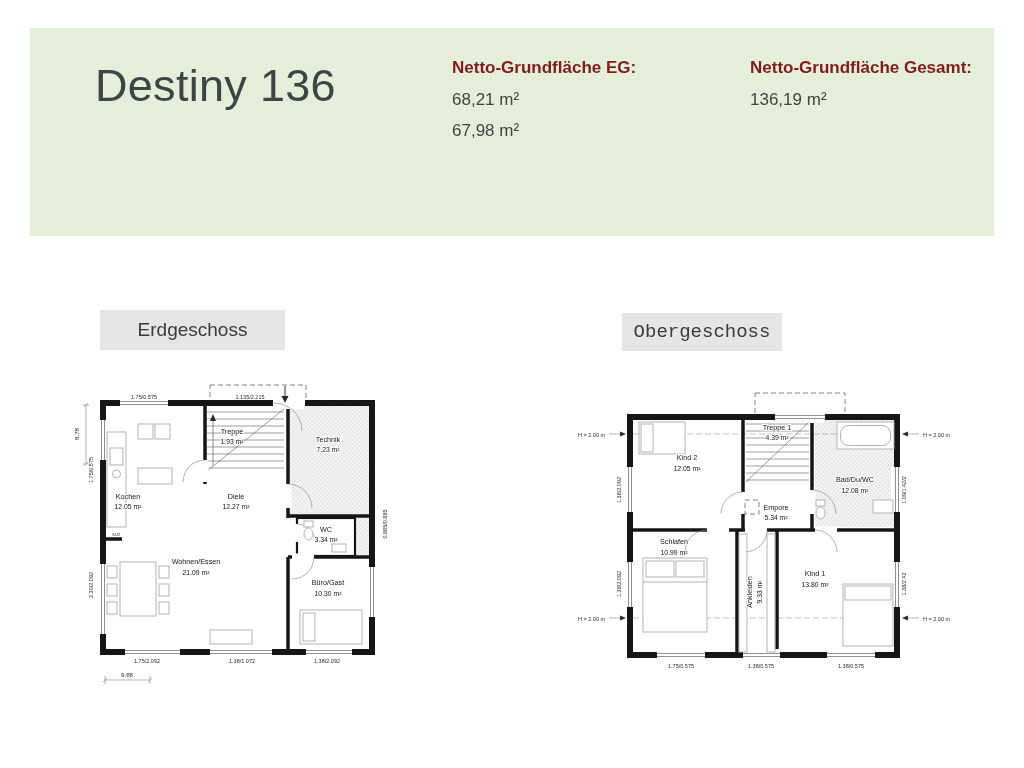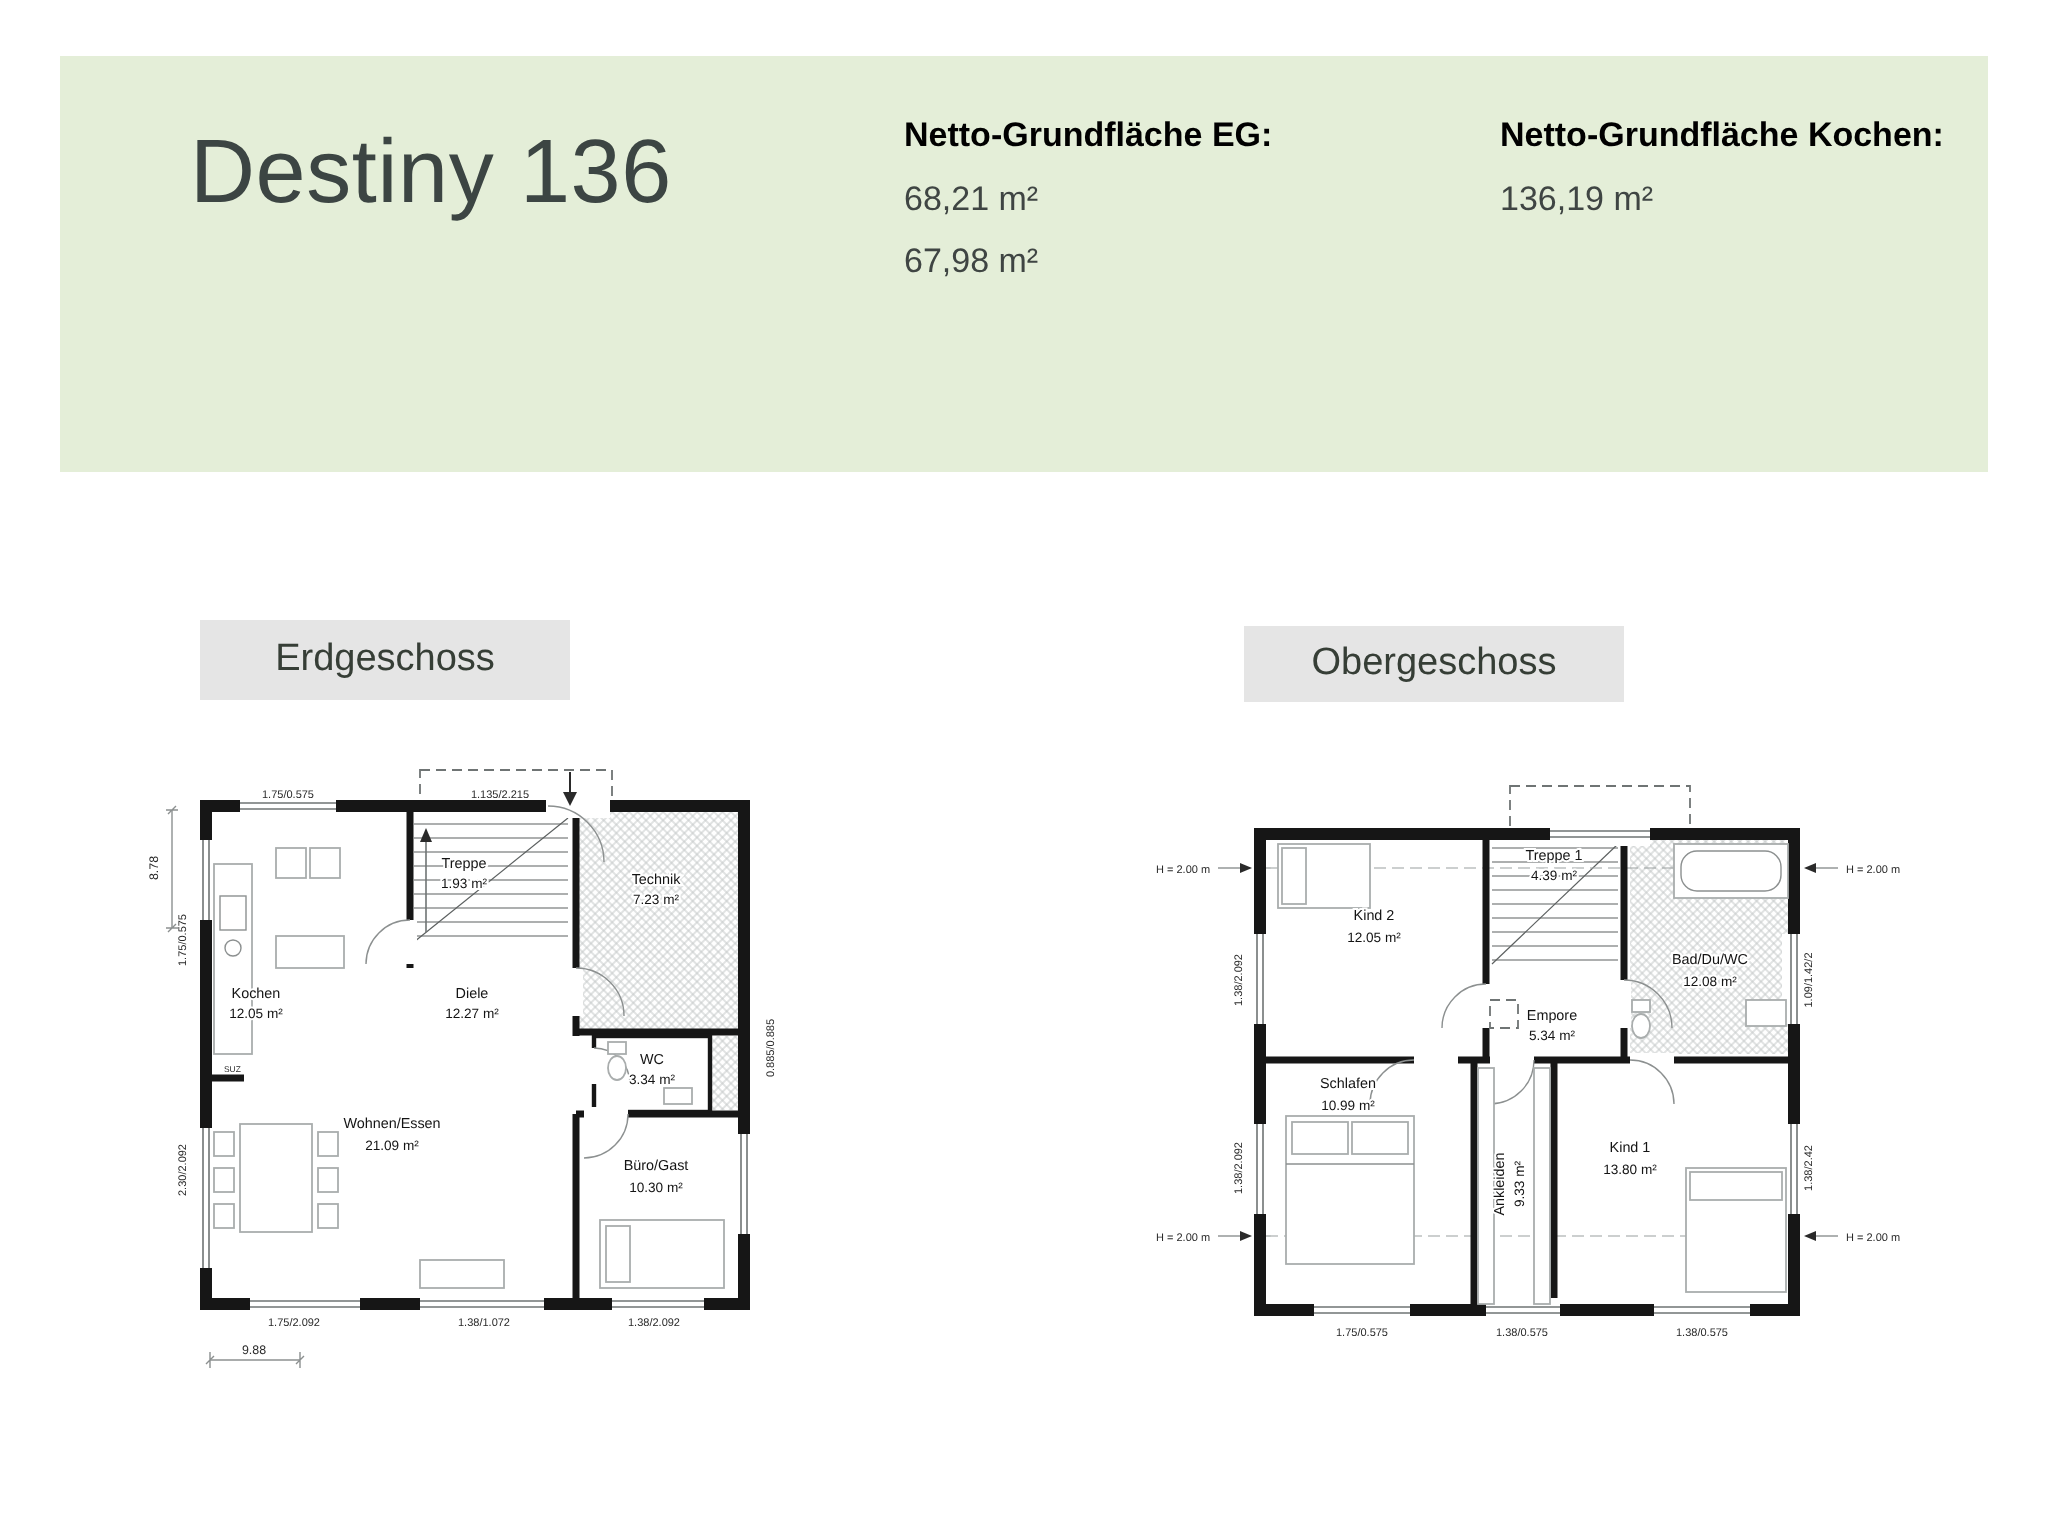--- a/index.html
+++ b/index.html
@@ -5,27 +5,27 @@
   * { margin:0; padding:0; box-sizing:border-box; }
   html,body { width:1024px; height:768px; background:#ffffff; font-family:"Liberation Sans", sans-serif; }
   .page { position:absolute; left:0; top:0; width:1024px; height:768px; background:#fff; overflow:hidden;border-radius:17px; }
 
   
   .banner { position:absolute; left:30px; top:28px; width:964px; height:208px; background:#e4eed8; }
   .title { position:absolute; left:65px; top:26px; font-size:45px; font-weight:400; color:#3c4543; line-height:1.42; letter-spacing:0.3px; }
   .stats-col { position:absolute; top:30px; }
   #stats-col1 { left:422px; }
   #stats-col2 { left:720px; }
-  .stat-label { font-size:17px; font-weight:bold; color:#000000; margin-bottom:12px; }
+  .stat-label { font-size:17px; font-weight:bold; color:#7f1d1d; margin-bottom:12px; }
   .stat-value { font-size:17px; color:#3f4543; margin-bottom:11px; }
 
   
   .floor-label { position:absolute; background:#e5e5e5; display:flex; align-items:center; justify-content:center; font-size:19px; color:#363e36; }
   #eg-label { left:100px; top:310px; width:185px; height:40px; }
-  #og-label { left:622px; top:313px; width:190px; height:38px; }
+  #og-label { left:622px; top:313px; width:160px; height:38px;font-family:Liberation Mono, monospace; }
 
   
   #eg-svg { position:absolute; left:60px; top:372px; width:360px; height:320px; }
   #og-svg { position:absolute; left:575px; top:372px; width:420px; height:310px; }
 
   .wallO { fill:none; stroke:#161616; stroke-width:6; }
   .wallI { fill:none; stroke:#161616; stroke-width:3.5; }
   .wallT { fill:#fff; stroke:#161616; stroke-width:2.2; }
   .furn  { fill:#ffffff; stroke:#a9adad; stroke-width:0.9; }
   .thin  { fill:none; stroke:#8c9090; stroke-width:0.7; }
@@ -50,21 +50,21 @@
   <header class="banner">
     <div class="title">
       <div>Destiny 136</div>
     </div>
     <div class="stats-col" id="stats-col1">
       <div class="stat-label">Netto-Grundfläche EG:</div>
       <div class="stat-value">68,21 m²</div>
       <div class="stat-value">67,98 m²</div>
     </div>
     <div class="stats-col" id="stats-col2">
-      <div class="stat-label">Netto-Grundfläche Kochen:</div>
+      <div class="stat-label">Netto-Grundfläche Gesamt:</div>
       <div class="stat-value">136,19 m²</div>
     </div>
   </header>
 
   <div class="floor-label" id="eg-label">Erdgeschoss</div>
   <div class="floor-label" id="og-label">Obergeschoss</div>
 
   <svg id="eg-svg" viewBox="0 0 360 320">
     <defs>
       <pattern id="xh1" width="6" height="6" patternUnits="userSpaceOnUse" patternTransform="rotate(45)">

